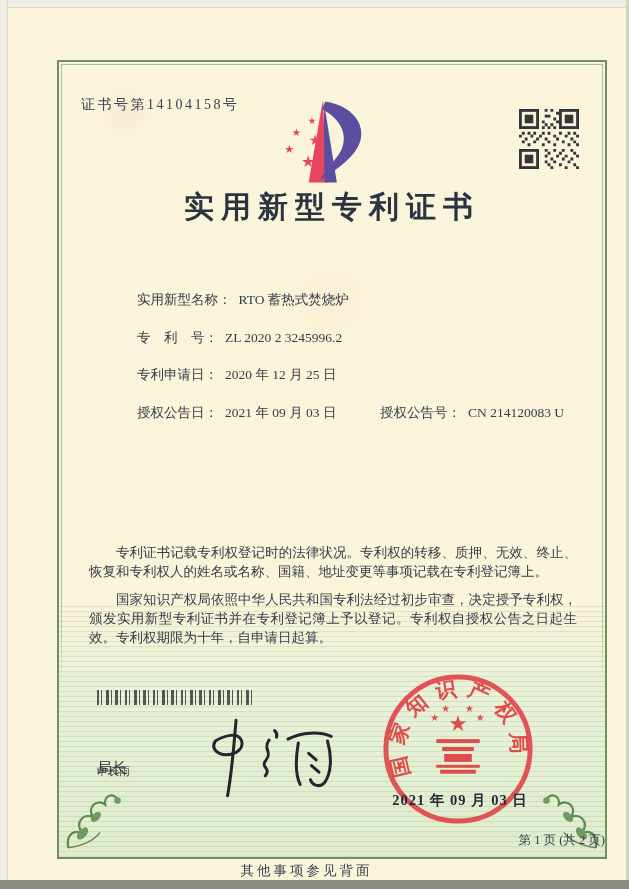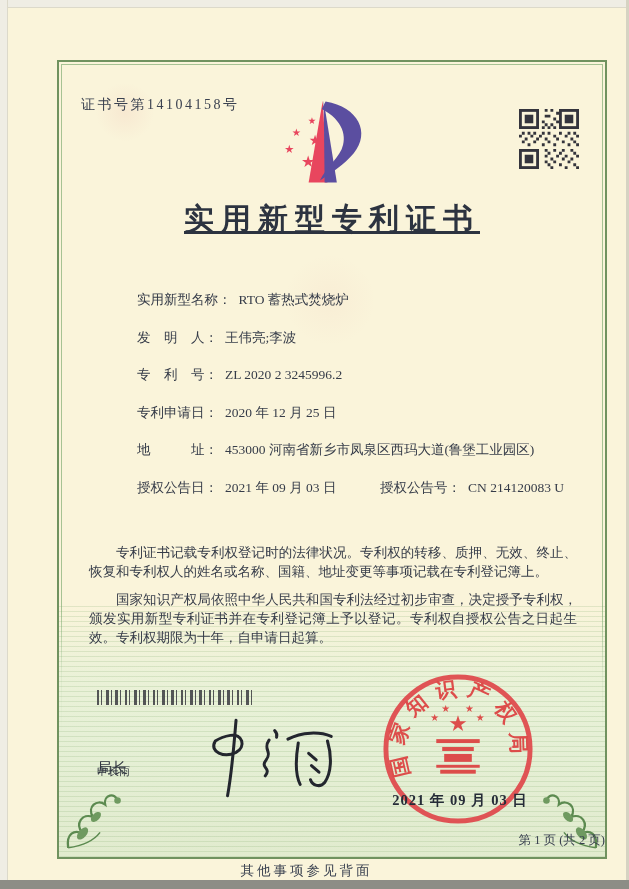--- a/index.html
+++ b/index.html
@@ -18,22 +18,22 @@
   .frame-inner{position:absolute;inset:2px;border:1px solid #a6c293;pointer-events:none;}
 
   .green-zone{position:absolute;left:0;right:0;bottom:0;height:252px;
     background:
       repeating-linear-gradient(0deg, rgba(124,168,104,0.20) 0 1px, rgba(0,0,0,0) 1px 5px),
       linear-gradient(180deg, rgba(232,241,215,0) 0, rgba(232,241,215,0.85) 70px, #e6f0d6 130px, #e1ebce 100%);}
 
   .cert-no{position:absolute;left:22px;top:34px;font-size:14px;letter-spacing:2.5px;color:#3a4150;}
   .logo{position:absolute;left:205px;top:33px;width:125px;height:94px;}
   .qr{position:absolute;left:460px;top:47px;width:60px;height:60px;}
-  .cert-title{position:absolute;left:0;right:0;top:137px;text-align:center;
-    font-size:30px;font-weight:700;letter-spacing:7px;color:#2c3340;text-decoration:underline;}
+  .cert-title{position:absolute;left:0;right:0;top:125px;text-align:center;
+    font-size:30px;font-weight:700;letter-spacing:7px;color:#2c3340;}
 
   .rows{position:absolute;left:30px;top:219px;width:492px;font-size:13.5px;}
   .row{position:relative;height:37.6px;line-height:37.6px;white-space:nowrap;}
   .lab{color:#363c49;margin-left:48px;}
   .val{margin-left:7px;color:#363c49;}
   .pair2{position:absolute;left:243px;top:0;}
 
   .paras{position:absolute;left:30px;top:481px;width:488px;font-size:13.5px;line-height:19px;
     text-align:justify;color:#363c49;}
   .paras p{margin:0 0 9px 0;text-indent:2em;}
@@ -101,30 +101,24 @@
       <path fill="#34343c" d="M27,0h3v3h-3z M33,0h3v3h-3z M39,3h3v3h-3z M27,6h3v3h-3z M30,6h3v3h-3z M36,9h3v3h-3z M24,12h3v3h-3z M39,12h3v3h-3z M27,15h3v3h-3z M33,15h3v3h-3z M24,18h3v3h-3z M30,18h3v3h-3z M36,18h3v3h-3z M3,24h3v3h-3z M9,24h3v3h-3z M15,24h3v3h-3z M24,24h3v3h-3z M30,24h3v3h-3z M42,24h3v3h-3z M51,24h3v3h-3z M57,24h3v3h-3z M0,27h3v3h-3z M12,27h3v3h-3z M21,27h3v3h-3z M36,27h3v3h-3z M48,27h3v3h-3z M60,27h3v3h-3z M6,30h3v3h-3z M18,30h3v3h-3z M27,30h3v3h-3z M39,30h3v3h-3z M54,30h3v3h-3z M3,33h3v3h-3z M15,33h3v3h-3z M30,33h3v3h-3z M45,33h3v3h-3z M57,33h3v3h-3z M9,36h3v3h-3z M24,36h3v3h-3z M36,36h3v3h-3z M51,36h3v3h-3z M60,36h3v3h-3z M27,42h3v3h-3z M36,42h3v3h-3z M45,42h3v3h-3z M54,42h3v3h-3z M30,45h3v3h-3z M42,45h3v3h-3z M57,45h3v3h-3z M27,48h3v3h-3z M39,48h3v3h-3z M48,48h3v3h-3z M60,48h3v3h-3z M33,51h3v3h-3z M45,51h3v3h-3z M54,51h3v3h-3z M27,54h3v3h-3z M36,54h3v3h-3z M51,54h3v3h-3z M30,57h3v3h-3z M42,57h3v3h-3z M57,57h3v3h-3z M33,60h3v3h-3z M48,60h3v3h-3z M60,60h3v3h-3z"></path>
     </svg>
 
     <div class="cert-title">实用新型专利证书</div>
 
     <div class="rows">
       <div class="row">
         <span class="lab">实用新型名称：</span><span class="val">RTO 蓄热式焚烧炉</span>
       </div>
       <div class="row">
-        <span class="lab">发　明　人：</span><span class="val">王伟亮;李波</span>
-      </div>
-      <div class="row">
         <span class="lab">专　利　号：</span><span class="val">ZL 2020 2 3245996.2</span>
       </div>
       <div class="row">
         <span class="lab">专利申请日：</span><span class="val">2020 年 12 月 25 日</span>
-      </div>
-      <div class="row">
-        <span class="lab">地　　　址：</span><span class="val">453000 河南省新乡市凤泉区西玛大道(鲁堡工业园区)</span>
       </div>
       <div class="row">
         <span class="lab">授权公告日：</span><span class="val">2021 年 09 月 03 日</span>
         <span class="pair2">
           <span class="lab">授权公告号：</span><span class="val">CN 214120083 U</span>
         </span>
       </div>
     </div>
 
     <div class="paras">

